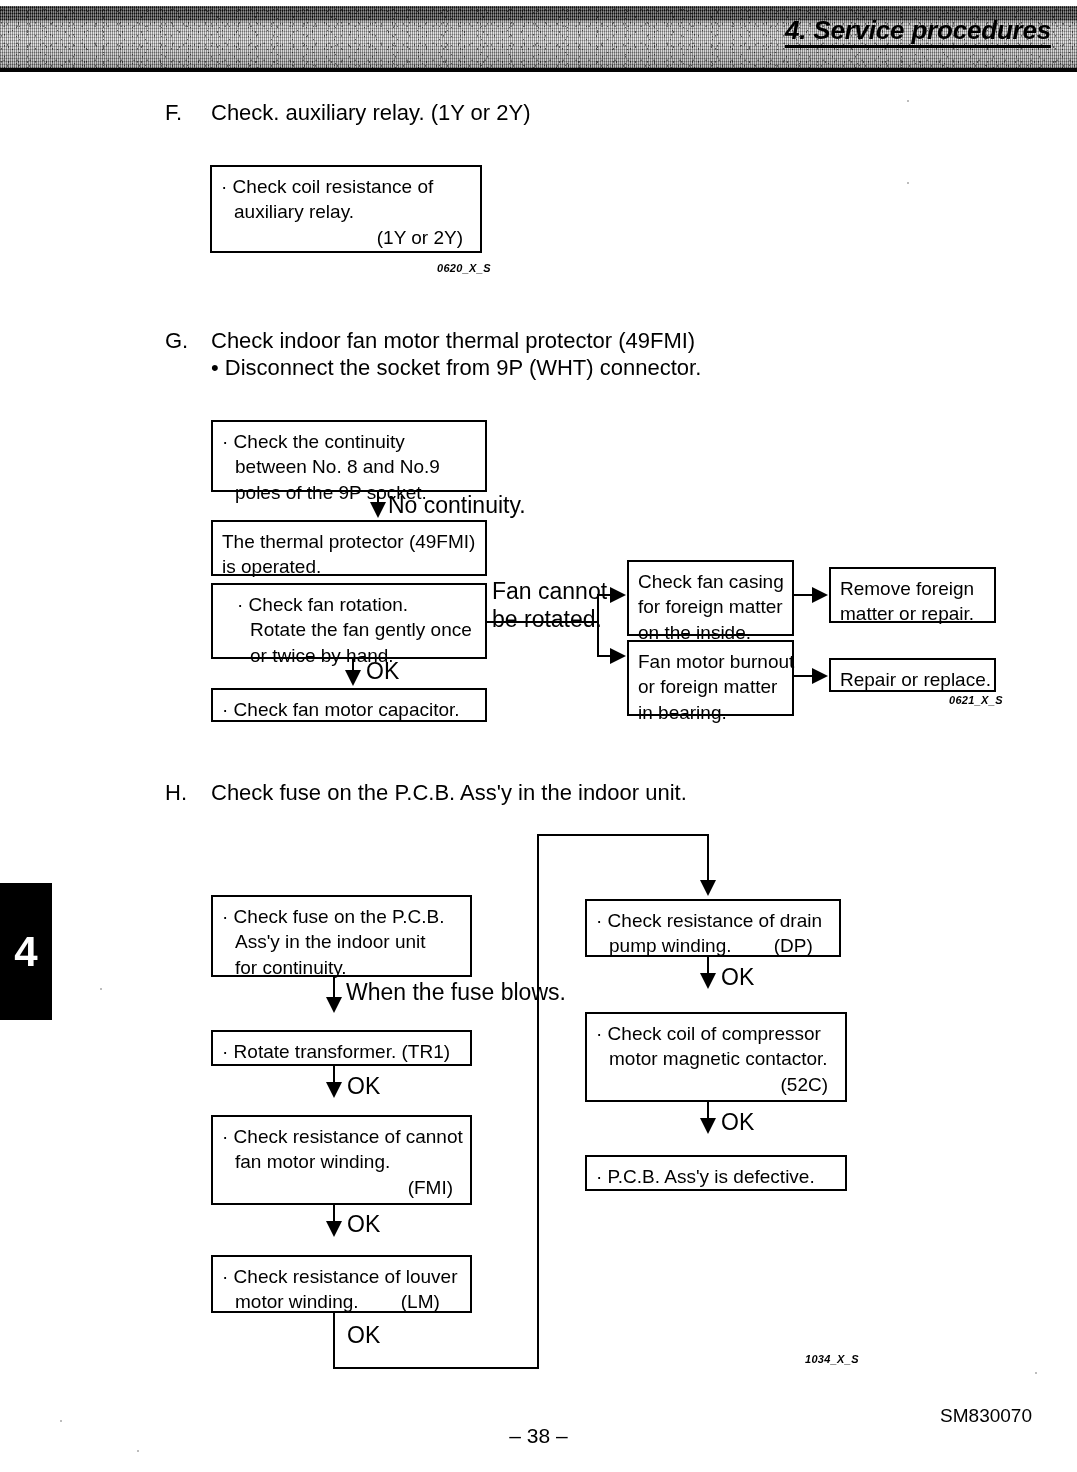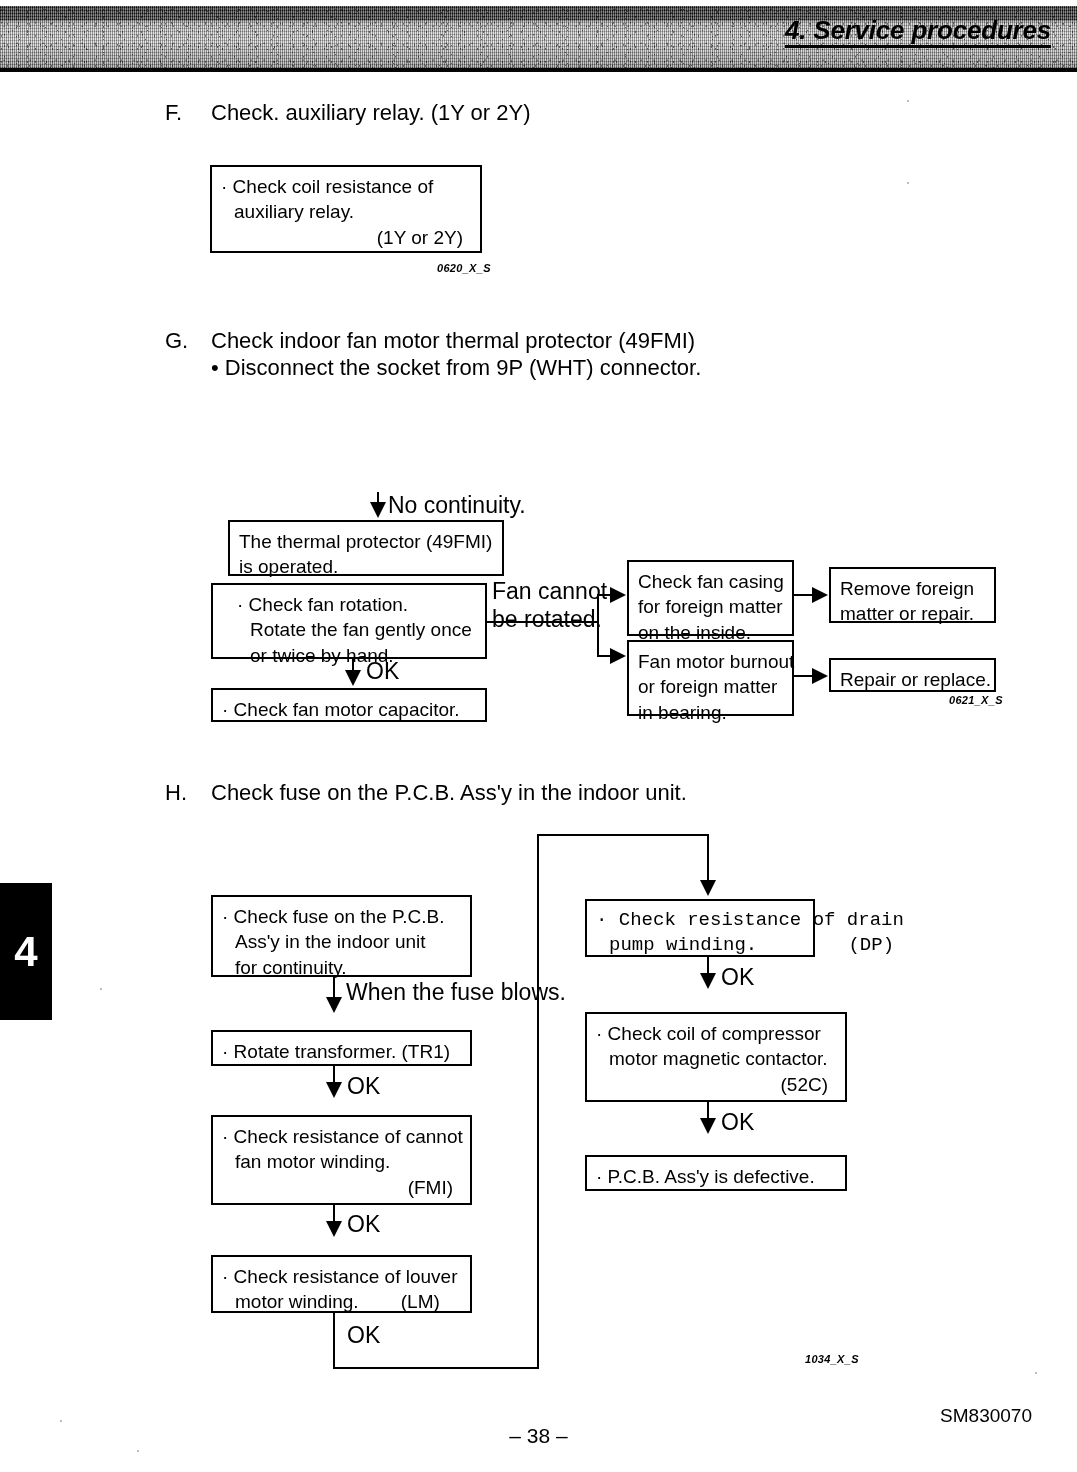--- a/index.html
+++ b/index.html
@@ -212,26 +212,31 @@
     <span class="ln rt">(1Y or 2Y)</span>
   </div>
   <div class="fig-caption" style="left:437px; top:262px;">0620_X_S</div>
 
   <div class="section-head" style="left:165px; top:328px;">
     <span class="section-letter">G.</span>
     <span class="section-text">Check indoor fan motor thermal protector (49FMI)</span>
   </div>
   <div class="section-sub" style="left:211px; top:355px;">• Disconnect the socket from 9P (WHT) connector.</div>
 
+  <div class="fbox" style="left:211px; top:420px; width:276px; height:72px;">
+    <span class="ln">· Check the continuity</span>
+    <span class="ln ind">between No. 8 and No.9</span>
+    <span class="ln ind">poles of the 9P socket.</span>
+  </div>
 
   <div class="vline" style="left:377px; top:492px; height:16px;"></div>
   <div class="arrow-down" style="left:370px; top:502px;"></div>
   <div class="edge-label" style="left:388px; top:492px;">No continuity.</div>
 
-  <div class="fbox" style="left:211px; top:520px; width:276px; height:56px;margin-left:17px;">
+  <div class="fbox" style="left:211px; top:520px; width:276px; height:56px;">
     <span class="ln">The thermal protector (49FMI)</span>
     <span class="ln">is operated.</span>
   </div>
 
   <div class="fbox" style="left:211px; top:583px; width:276px; height:76px;padding-left:24px;">
     <span class="ln">· Check fan rotation.</span>
     <span class="ln ind">Rotate the fan gently once</span>
     <span class="ln ind">or twice by hand.</span>
   </div>
 
@@ -320,21 +325,21 @@
   <div class="arrow-down" style="left:326px; top:1221px;"></div>
   <div class="edge-label" style="left:347px; top:1211px;">OK</div>
 
   <div class="fbox" style="left:211px; top:1255px; width:261px; height:58px;">
     <span class="ln">· Check resistance of louver</span>
     <span class="ln ind">motor winding.        (LM)</span>
   </div>
 
   <div class="edge-label" style="left:347px; top:1322px;">OK</div>
 
-  <div class="fbox" style="left:585px; top:899px; width:230px; height:58px;font-family:Liberation Mono, monospace;">
+  <div class="fbox" style="left:585px; top:899px; width:256px; height:58px;">
     <span class="ln">· Check resistance of drain</span>
     <span class="ln ind">pump winding.        (DP)</span>
   </div>
 
   <div class="vline" style="left:707px; top:957px; height:22px;"></div>
   <div class="arrow-down" style="left:700px; top:973px;"></div>
   <div class="edge-label" style="left:721px; top:964px;">OK</div>
 
   <div class="fbox" style="left:585px; top:1012px; width:262px; height:90px;">
     <span class="ln">· Check coil of compressor</span>

